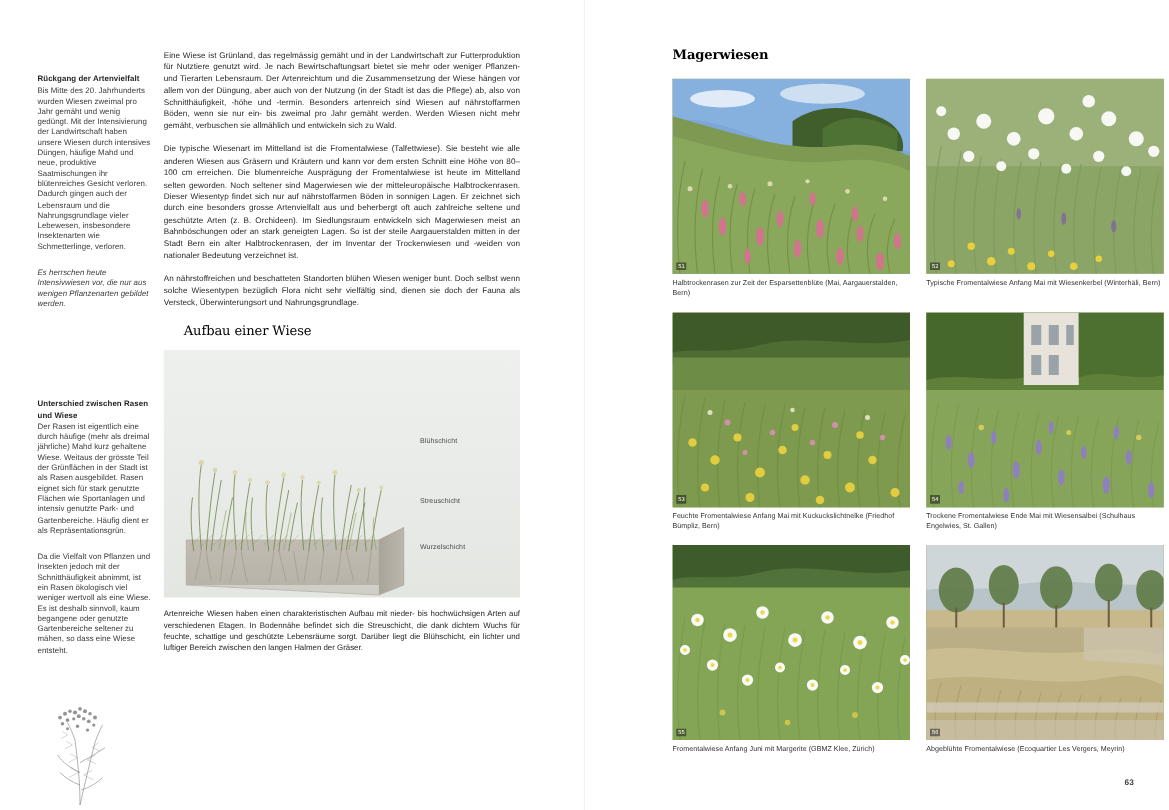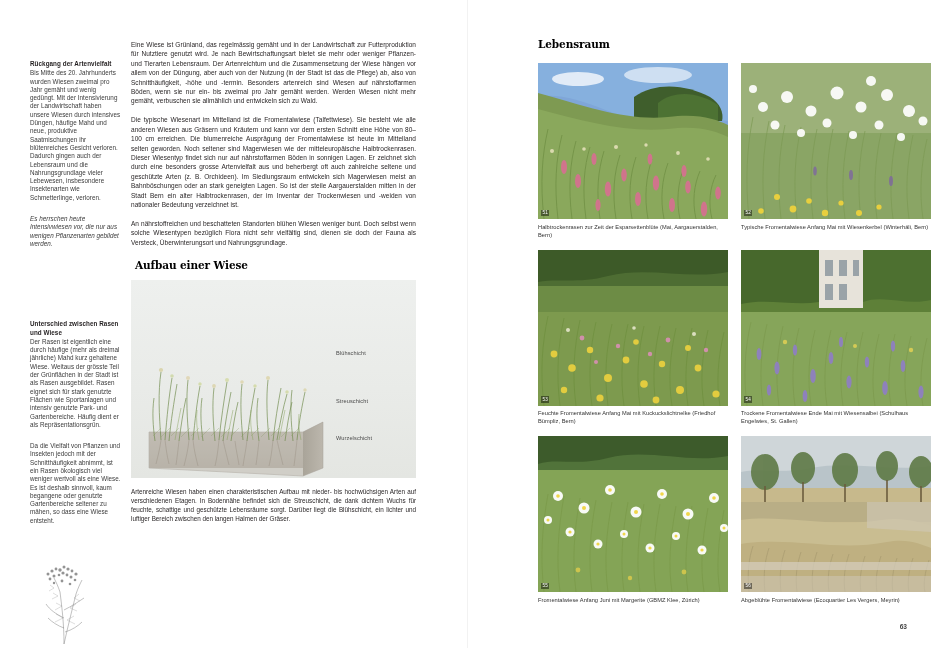--- a/index.html
+++ b/index.html
@@ -75,22 +75,22 @@
     font-size: 6.5px;
     line-height: 9.4px;
     text-align: justify;
     margin: 0 0 9.5px 0;
     color: #231f20;
     letter-spacing: 0.004em;
   }
   h2.section-title {
     font-family: "DejaVu Serif", serif;
     font-size: 10.5px;
-    font-weight: bold;
-    margin: 12px 0 9px 4px;
+    font-weight: normal;
+    margin: 12px 0 9px 16px;
     color: #000;
     letter-spacing: -0.01em;
   }
 
   
   .diagram {
     position: relative;
     width: 285px;
     height: 198px;
     background: #eceeec;
@@ -348,21 +348,21 @@
 
       <span class="diag-label lbl-bl">Blühschicht</span>
       <span class="diag-label lbl-st">Streuschicht</span>
       <span class="diag-label lbl-wu">Wurzelschicht</span>
     </div>
 
     <p class="diagram-caption">Artenreiche Wiesen haben einen charakteristischen Aufbau mit nieder- bis hochwüchsigen Arten auf verschiedenen Etagen. In Bodennähe befindet sich die Streuschicht, die dank dichtem Wuchs für feuchte, schattige und geschützte Lebensräume sorgt. Darüber liegt die Blühschicht, ein lichter und luftiger Bereich zwischen den langen Halmen der Gräser.</p>
   </div>
 
   <div class="right-col">
-    <h2 class="right-title">Lebensraum</h2>
+    <h2 class="right-title">Magerwiesen</h2>
 
     <div class="photo-grid">
 
       <div class="photo-cell">
         <div class="photo">
           <svg width="190" height="156" viewBox="0 0 190 156">
             <rect width="190" height="156" fill="#7fa6d8"></rect>
             <path d="M0 0 H190 V58 C150 52 110 64 70 48 C40 36 18 30 0 34 Z" fill="#86b0de"></path>
             <ellipse cx="40" cy="16" rx="26" ry="7" fill="#ffffff" opacity="0.75"></ellipse>
             <ellipse cx="120" cy="12" rx="34" ry="8" fill="#ffffff" opacity="0.6"></ellipse>

